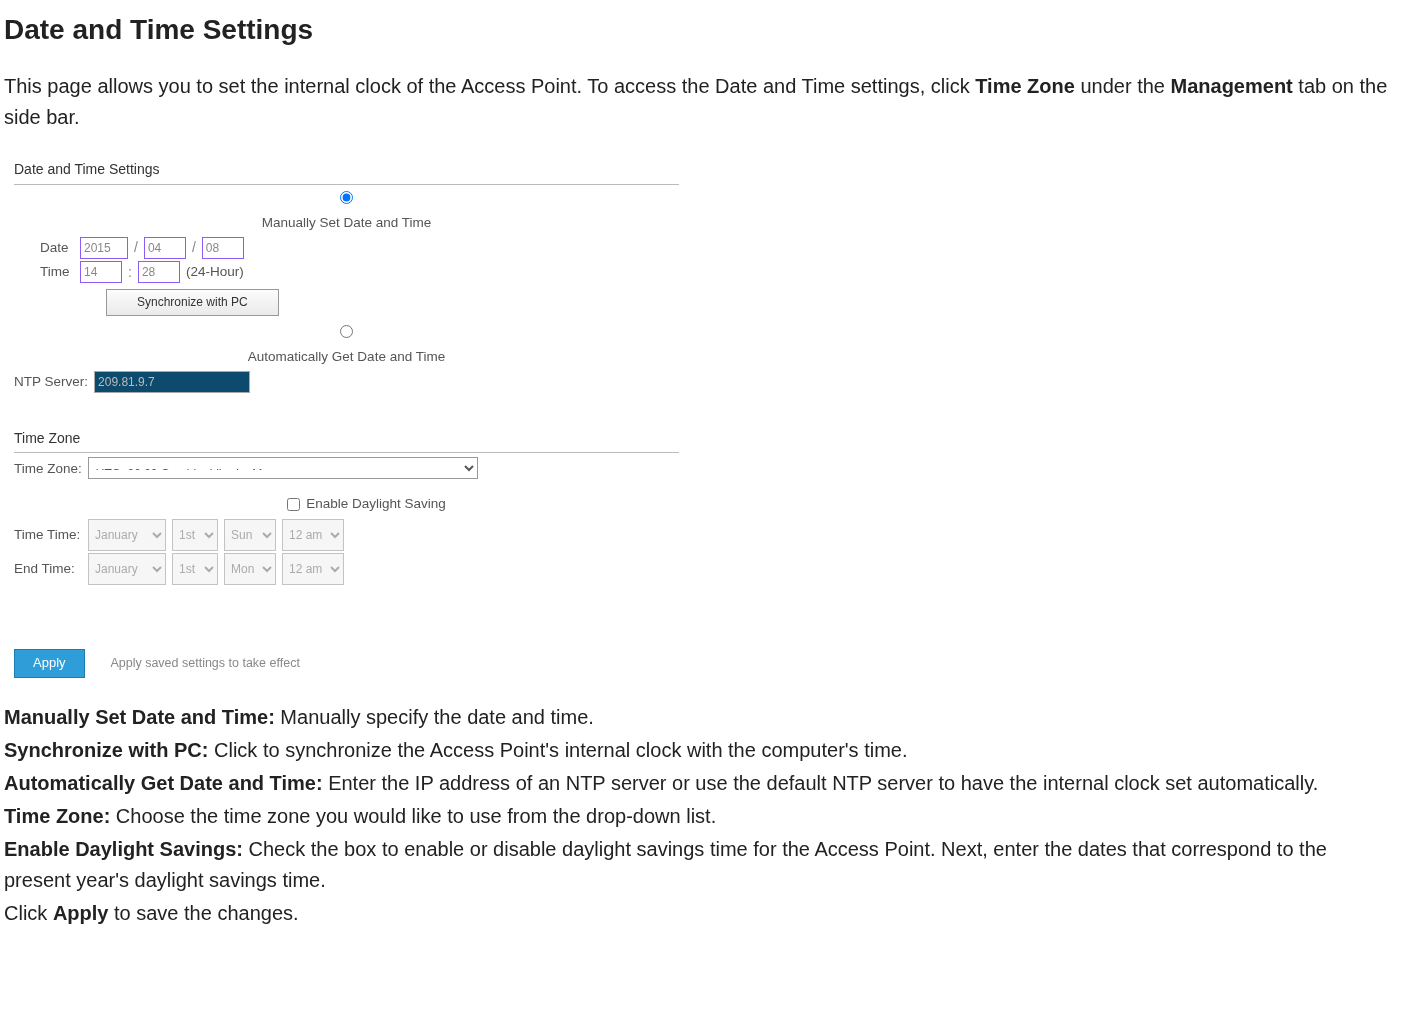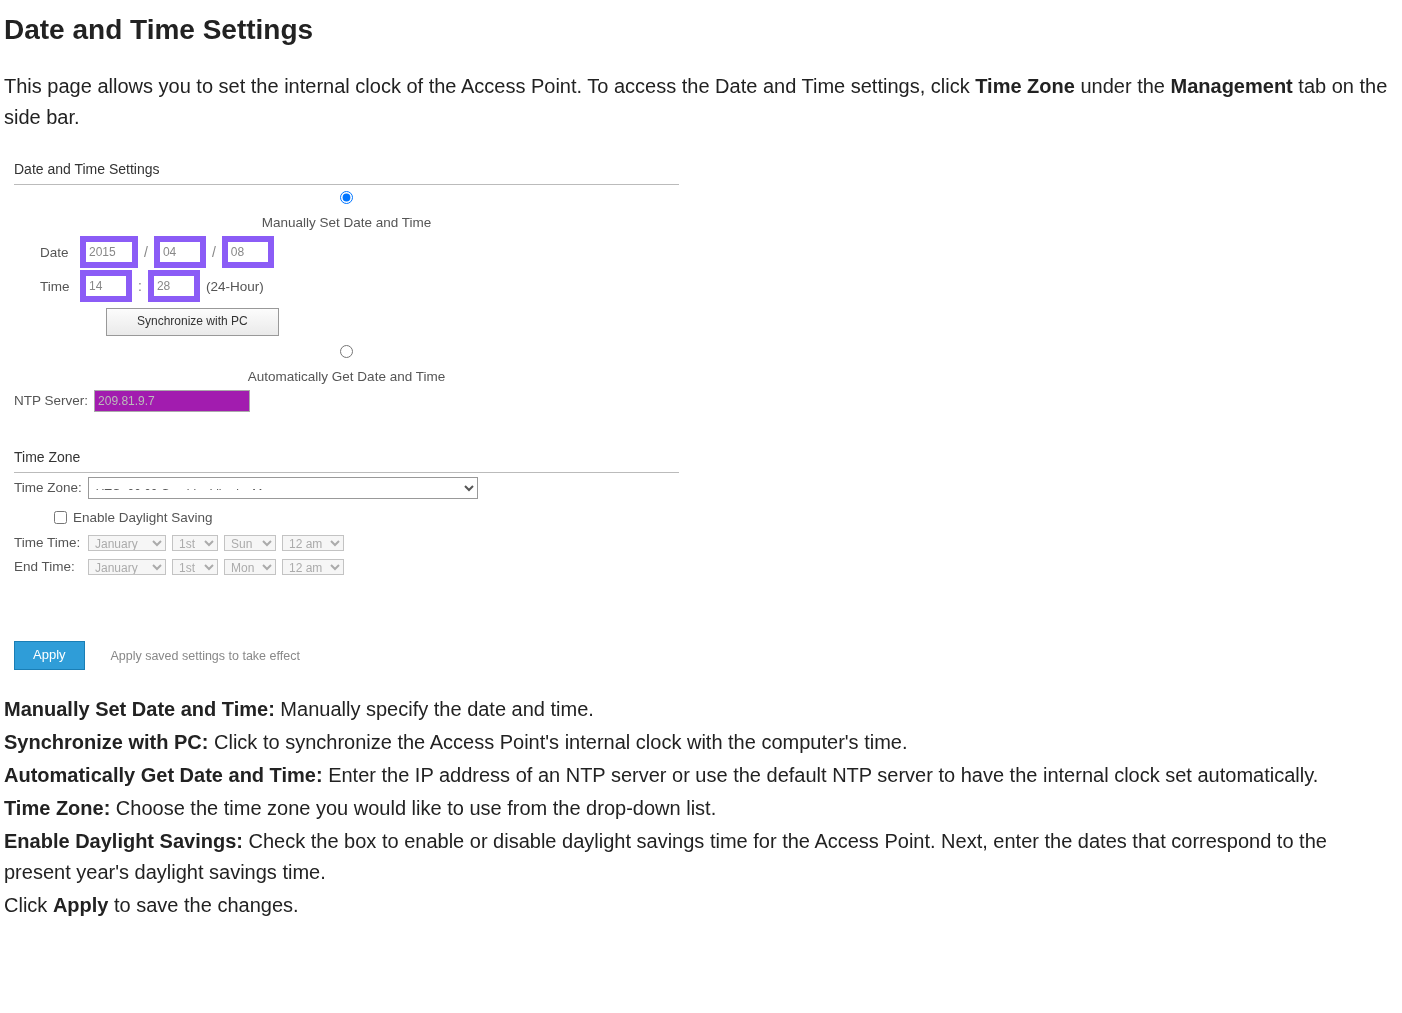--- a/index.html
+++ b/index.html
@@ -47,40 +47,40 @@
     align-items: center;
     gap: 6px;
     margin: 2px 0;
   }
   .small-input {
     width: 48px;
     height: 18px;
     font-size: 12px;
     color: #888;
     background: #fff;
-    border: 6px solid #8b5cf6;
+    border: 1px solid #8b5cf6;
     padding: 1px 3px;
   }
   .yr { width: 40px; }
   .sync-btn {
     display: inline-block;
     background: linear-gradient(#fcfcfc, #eaeaea);
     border: 1px solid #999;
     font-size: 12px;
     color: #333;
     padding: 3px 30px;
     margin: 4px 0 6px 66px;
     cursor: pointer;
   }
   .ntp-input {
     width: 148px;
     height: 18px;
     font-size: 12px;
     color: #bbb;
-    background: #a21caf;
+    background: #0c4a6e;
     border: 1px solid #aaa;
     padding: 1px 3px;
   }
   .tz-heading {
     font-size: 14px;
     color: #333;
     margin: 34px 0 4px 0;
     border-bottom: 1px solid #bbb;
     padding-bottom: 3px;
     font-weight: 400;
@@ -88,21 +88,21 @@
   .tz-select {
     width: 390px;
     height: 22px;
     font-size: 12px;
     color: #555;
     background: #fff;
     border: 1px solid #999;
     padding: 8px 3px;
   }
   .sel-small {
-    height: 16px;
+    height: 32px;
     font-size: 12px;
     color: #888;
     background: #f3f3f3;
     border: 1px solid #aaa;
     padding: 0 2px;
   }
   .apply-btn {
     display: inline-block;
     background: #2f9dd8;
     color: #fff;
@@ -182,21 +182,21 @@
 
   <div class="tz-heading">Time Zone</div>
 
   <div class="field-row" style="margin-top:4px;">
     <span class="label-text">Time Zone:</span>
     <select class="tz-select">
       <option>UTC+00:00 Gambia, Liberia, Morocco</option>
     </select>
   </div>
 
-  <div class="field-row" style="margin-left:40px; margin-top:8px;">
+  <div class="field-row" style="margin-left:40px; margin-top:14px;justify-content:center;">
     <input type="checkbox" style="">
     <span class="label-text">Enable Daylight Saving</span>
   </div>
 
   <div class="field-row" style="margin-top:4px;">
     <span class="label-text" style="width:68px;">Time Time:</span>
     <select class="sel-small" style="width:78px;" disabled=""><option>January</option></select>
     <select class="sel-small" style="width:46px;" disabled=""><option>1st</option></select>
     <select class="sel-small" style="width:52px;" disabled=""><option>Sun</option></select>
     <select class="sel-small" style="width:62px;" disabled=""><option>12 am</option></select>

